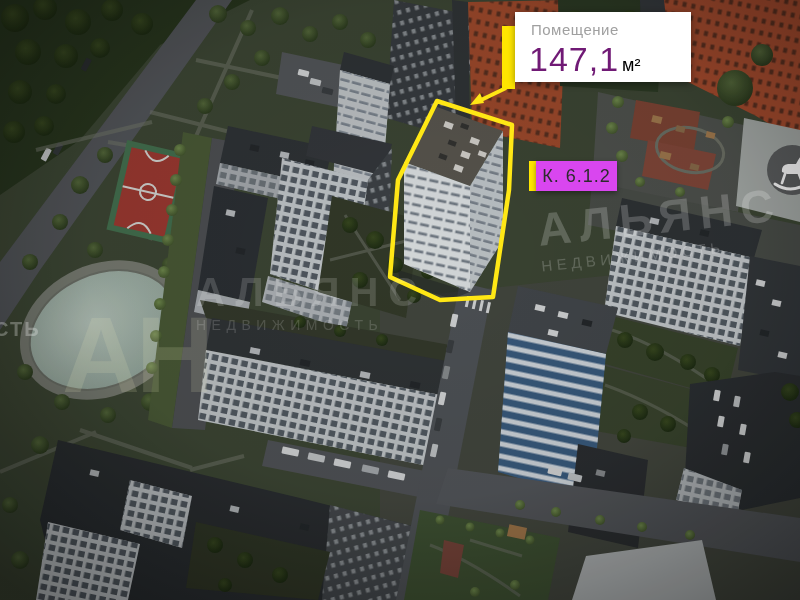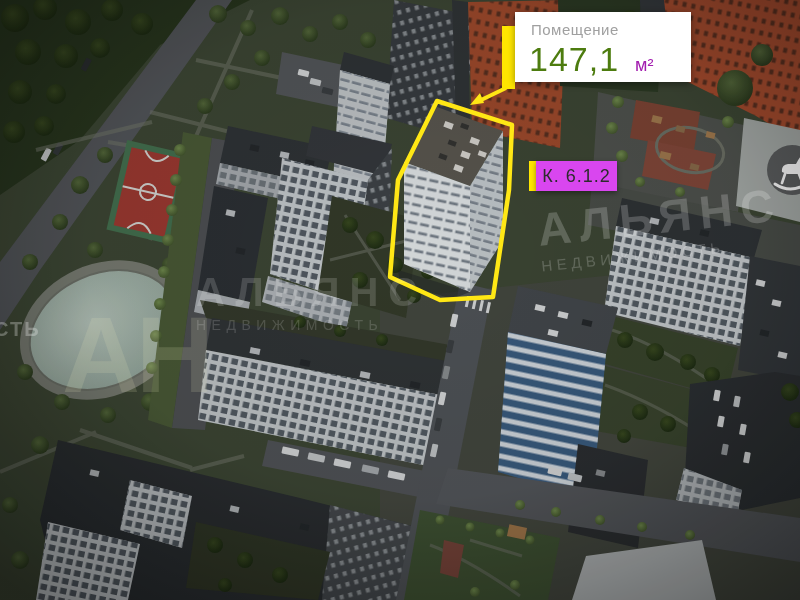--- a/index.html
+++ b/index.html
@@ -10,22 +10,22 @@
   .stage svg.scene{position:absolute;left:0;top:0;}
   
   .area-card{position:absolute;left:498px;top:12px;width:200px;height:80px;z-index:10;}
   .area-card .ybar{position:absolute;left:4px;top:14px;width:13px;height:63px;background:#ffe600;}
   .area-card .panel{
     position:absolute;left:17px;top:0;width:176px;height:70px;background:#ffffff;
     box-shadow:0 2px 7px rgba(0,0,0,.4);padding:0;
   }
   .area-card .title{margin:9px 0 0 16px;font-size:15px;letter-spacing:.5px;color:#a0a0a0;}
   .area-card .valrow{margin:2px 0 0 14px;display:flex;align-items:baseline;}
-  .area-card .val{font-size:34px;color:#4d7c0f;letter-spacing:1px;}
-  .area-card .unit{font-size:18px;color:#a21caf;margin-left:16px;}
+  .area-card .val{font-size:34px;color:#701a75;letter-spacing:1px;}
+  .area-card .unit{font-size:18px;color:#000000;margin-left:3px;}
   .k-card{position:absolute;left:526px;top:161px;width:95px;height:30px;z-index:10;}
   .k-card .ybar{position:absolute;left:3px;top:0;width:7px;height:30px;background:#ffe600;}
   .k-card .panel{
     position:absolute;left:10px;top:0;width:81px;height:30px;background:#d946ef;
     box-shadow:0 2px 5px rgba(0,0,0,.4);display:flex;align-items:center;justify-content:center;
   }
   .k-card .panel span{font-size:18px;color:#2c2c2c;letter-spacing:1px;}
   
   .wm{position:absolute;z-index:5;pointer-events:none;white-space:nowrap;}
   .wm-logo{left:62px;top:292px;font-size:108px;font-weight:bold;letter-spacing:-4px;color:rgba(232,230,188,.16);}

